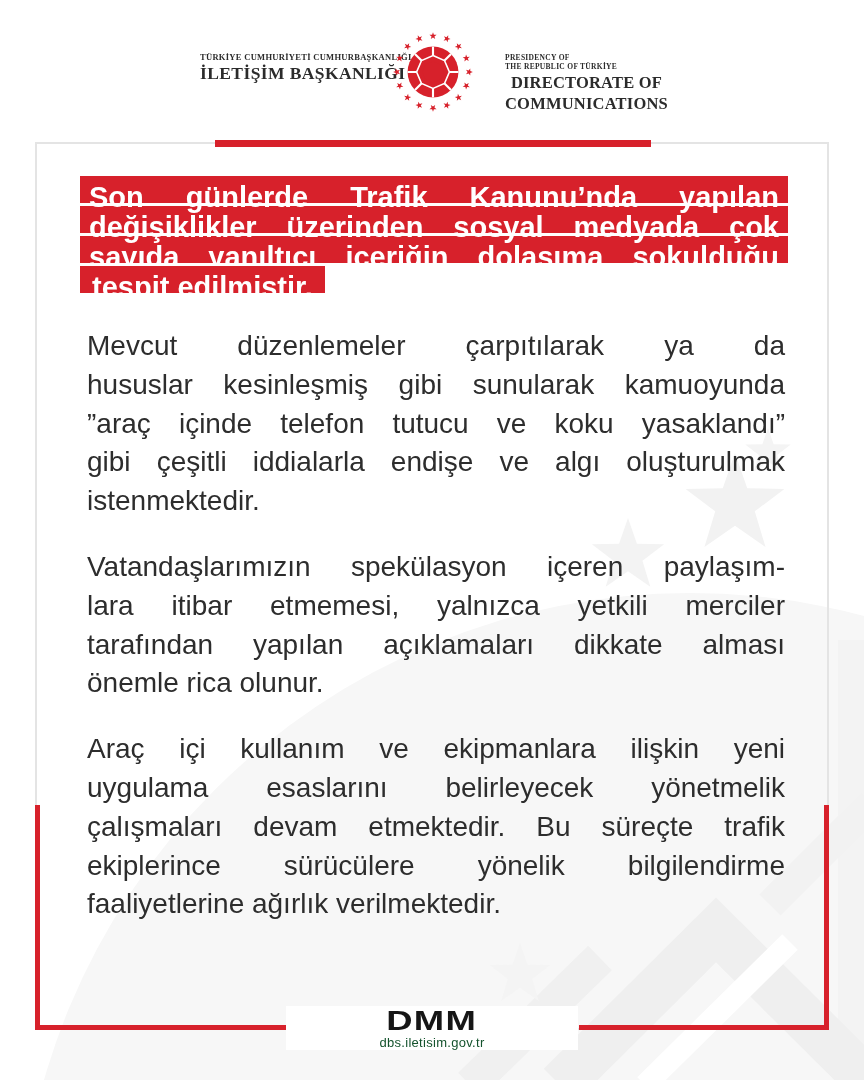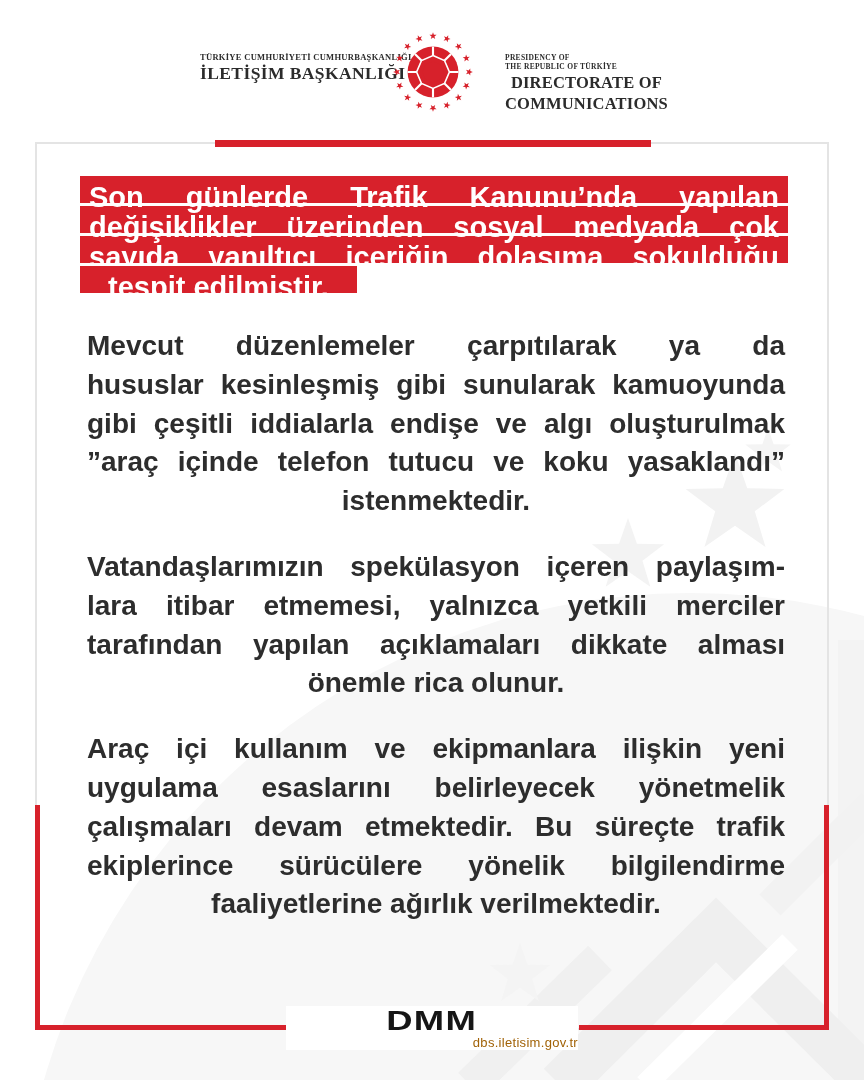--- a/index.html
+++ b/index.html
@@ -26,33 +26,33 @@
   .acc-left{left:-2px;bottom:-2px;width:5px;height:225px;}
   .acc-right{right:-2px;bottom:-2px;width:5px;height:225px;}
   .acc-bot-l{left:-2px;bottom:-2px;height:5px;width:252px;}
   .acc-bot-r{right:-2px;bottom:-2px;height:5px;width:250px;}
 
   
   .headline{position:relative;margin:32px 39px 26px 43px;z-index:3;}
   .hbar{background:#d7212b;color:#ffffff;font-weight:700;font-size:29px;height:27px;line-height:43px;
         padding:0 9px;margin-bottom:3px;box-sizing:border-box;}
   .hjust{text-align:justify;text-align-last:justify;}
-  .hlast{display:inline-block;padding:0 28px;}
+  .hlast{display:inline-block;padding:0 12px;}
 
   
-  .para{position:relative;margin:0 42px 27px 50px;color:#2d2d2d;font-size:28px;line-height:38.8px;z-index:3;font-weight:bold;}
+  .para{position:relative;margin:0 42px 27px 50px;color:#2d2d2d;font-size:28px;line-height:38.8px;z-index:3;}
   .jline{text-align:justify;text-align-last:justify;}
-  .lline{text-align:center;}
+  .lline{text-align:left;}
 
   
   .flogo{position:absolute;left:50%;bottom:-22px;transform:translateX(-50%);width:292px;
          background:#ffffff;text-align:center;z-index:4;padding:2px 0 0 0;}
   .dmm{font-size:27px;font-weight:900;color:#161616;letter-spacing:1px;
        transform:scaleX(1.35);display:inline-block;line-height:26px;font-family:"Liberation Sans",sans-serif;}
-  .url{font-size:13px;color:#a16207;margin-top:1px;letter-spacing:.3px;text-align:right;}
+  .url{font-size:13px;color:#14532d;margin-top:1px;letter-spacing:.3px;}
 </style>
 </head>
 <body>
 
 <div class="canvas">
 
   <svg class="wm" width="864" height="1080" viewBox="0 0 864 1080">
     <defs>
       <path id="wstar" d="M0,-4 L0.94,-1.29 L3.80,-1.24 L1.52,0.49 L2.35,3.24 L0,1.6 L-2.35,3.24 L-1.52,0.49 L-3.80,-1.24 L-0.94,-1.29 Z"></path>
     </defs>
@@ -127,22 +127,22 @@
     <div class="headline">
       <div class="hbar hjust">Son günlerde Trafik Kanunu’nda yapılan</div>
       <div class="hbar hjust">değişiklikler üzerinden sosyal medyada çok</div>
       <div class="hbar hjust">sayıda yanıltıcı içeriğin dolaşıma sokulduğu</div>
       <div><span class="hbar hlast">tespit edilmiştir.</span></div>
     </div>
 
     <div class="para">
       <div class="jline">Mevcut düzenlemeler çarpıtılarak ya da</div>
       <div class="jline">hususlar kesinleşmiş gibi sunularak kamuoyunda</div>
+      <div class="jline">”araç içinde telefon tutucu ve koku yasaklandı”</div>
       <div class="jline">gibi çeşitli iddialarla endişe ve algı oluşturulmak</div>
-      <div class="jline">”araç içinde telefon tutucu ve koku yasaklandı”</div>
       <div class="lline">istenmektedir.</div>
     </div>
 
     <div class="para">
       <div class="jline">Vatandaşlarımızın spekülasyon içeren paylaşım-</div>
       <div class="jline">lara itibar etmemesi, yalnızca yetkili merciler</div>
       <div class="jline">tarafından yapılan açıklamaları dikkate alması</div>
       <div class="lline">önemle rica olunur.</div>
     </div>
 

